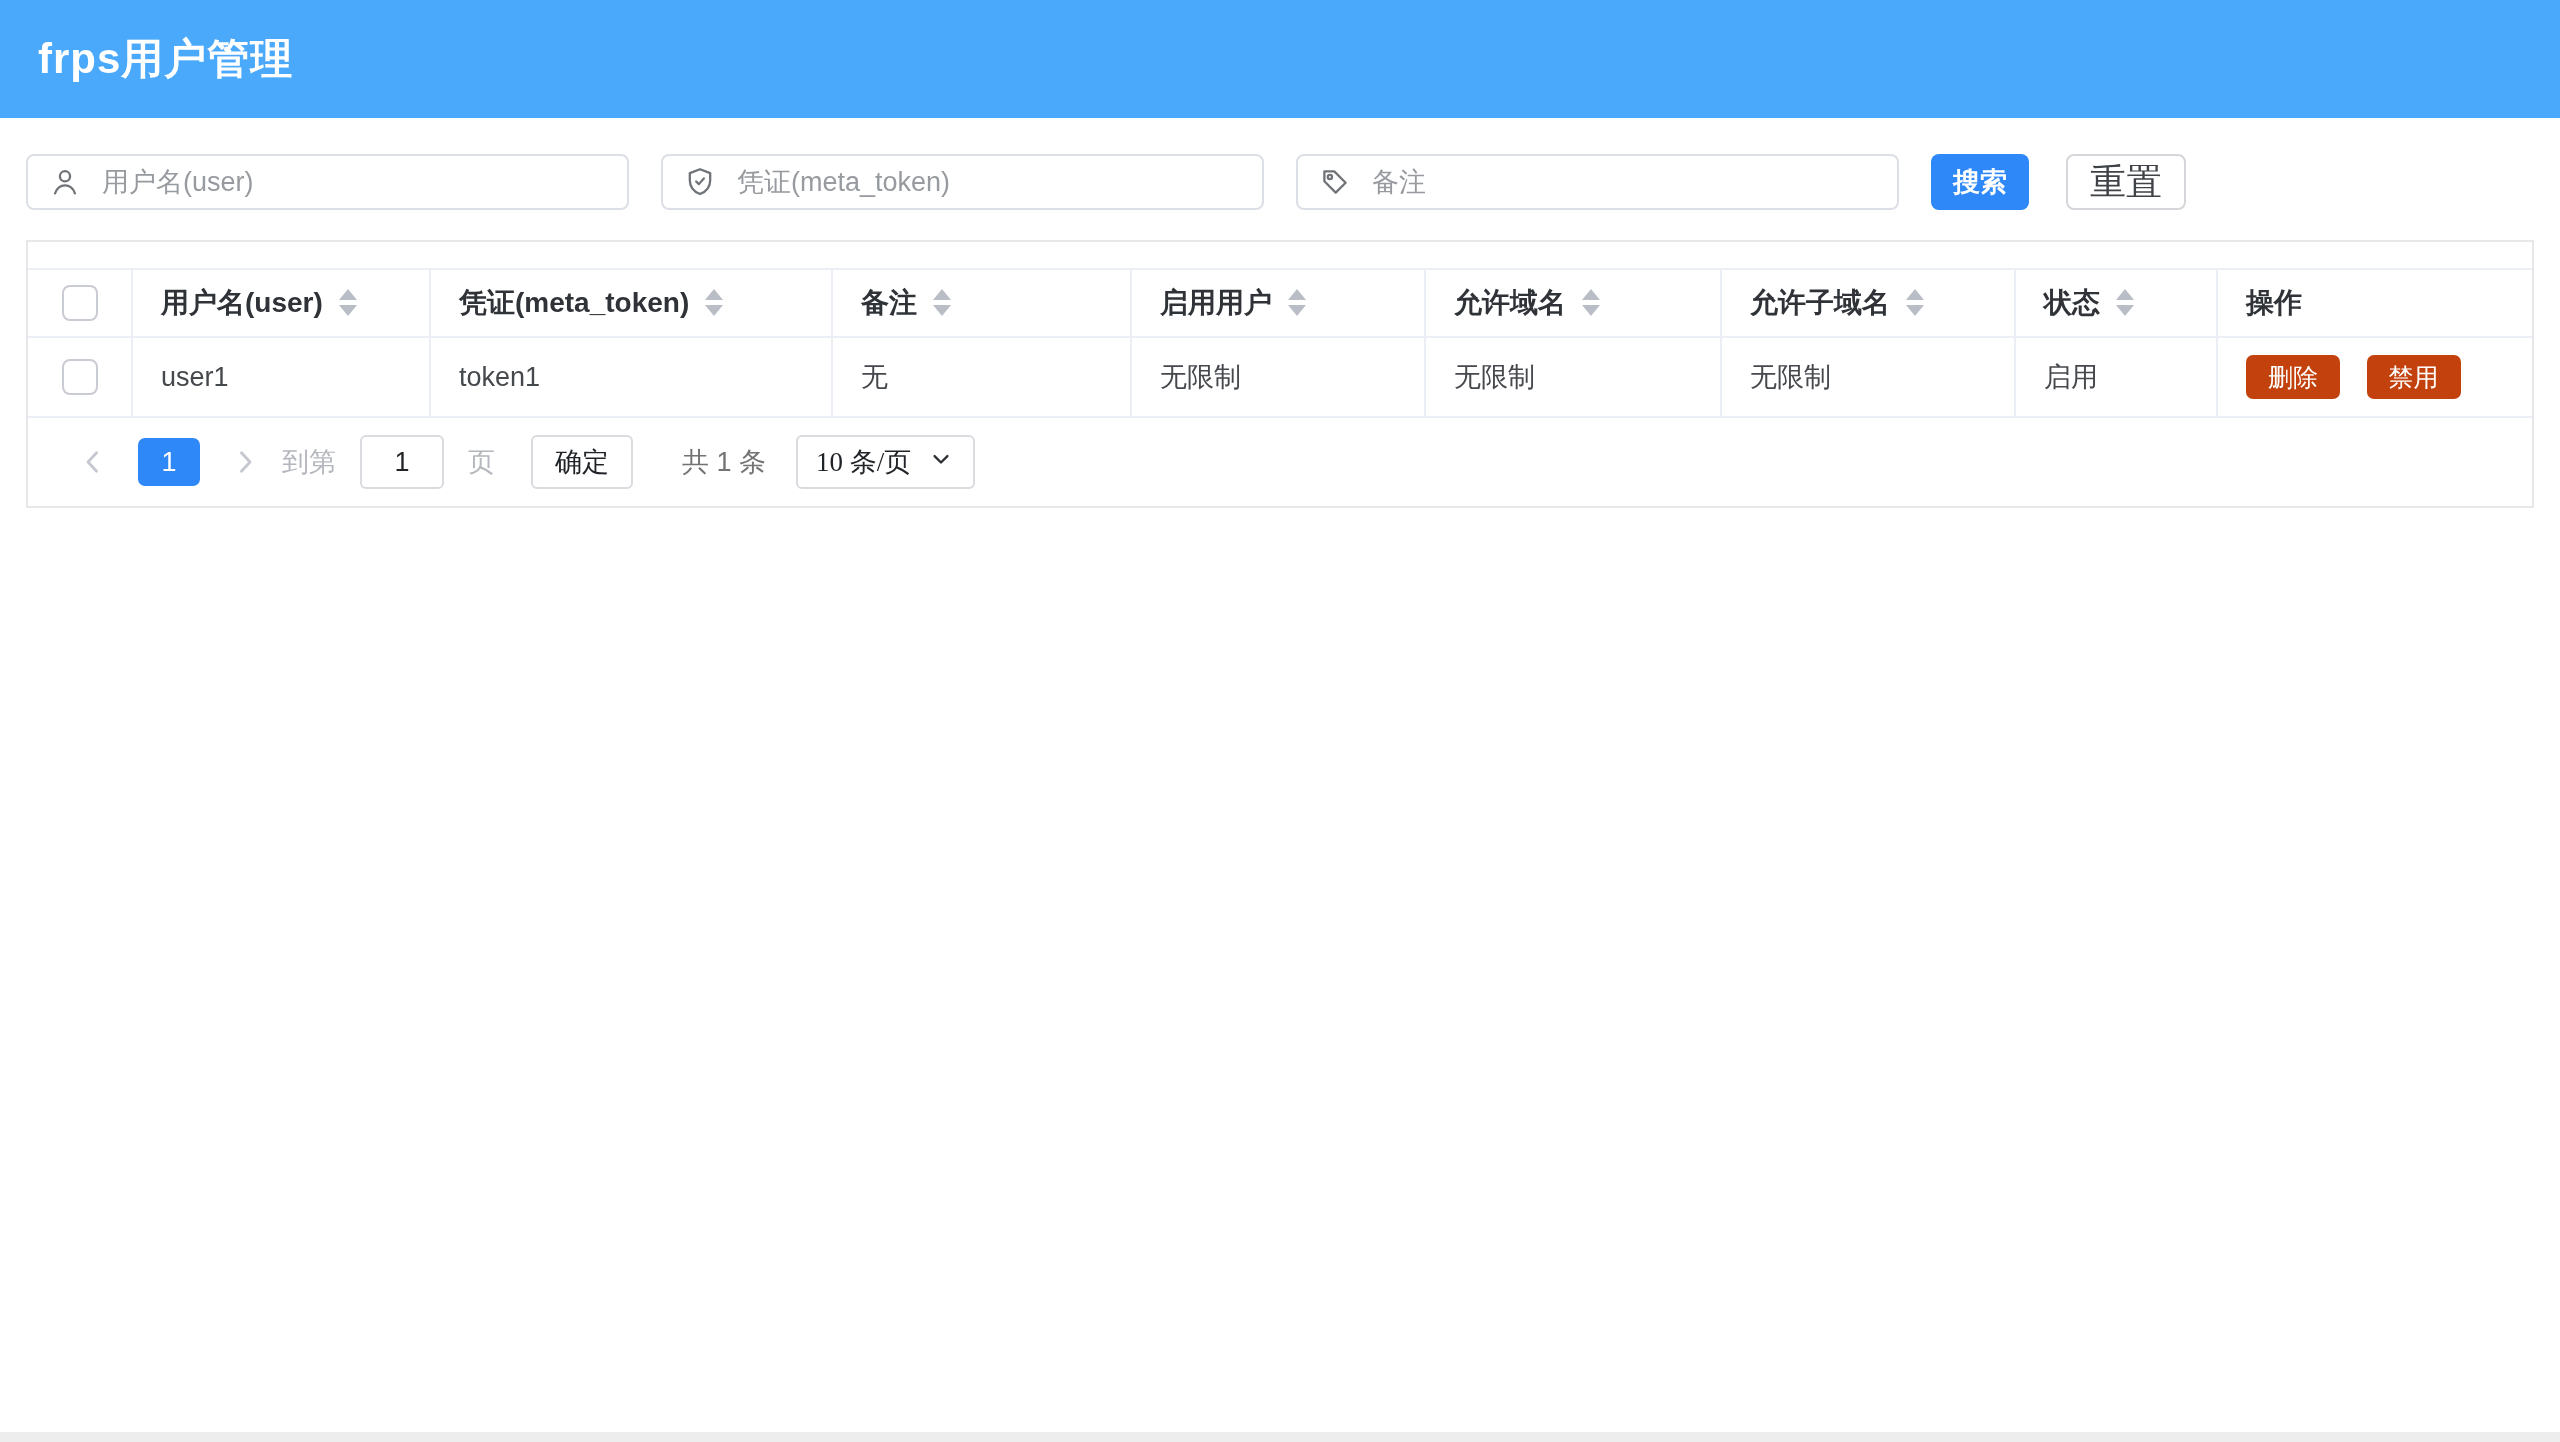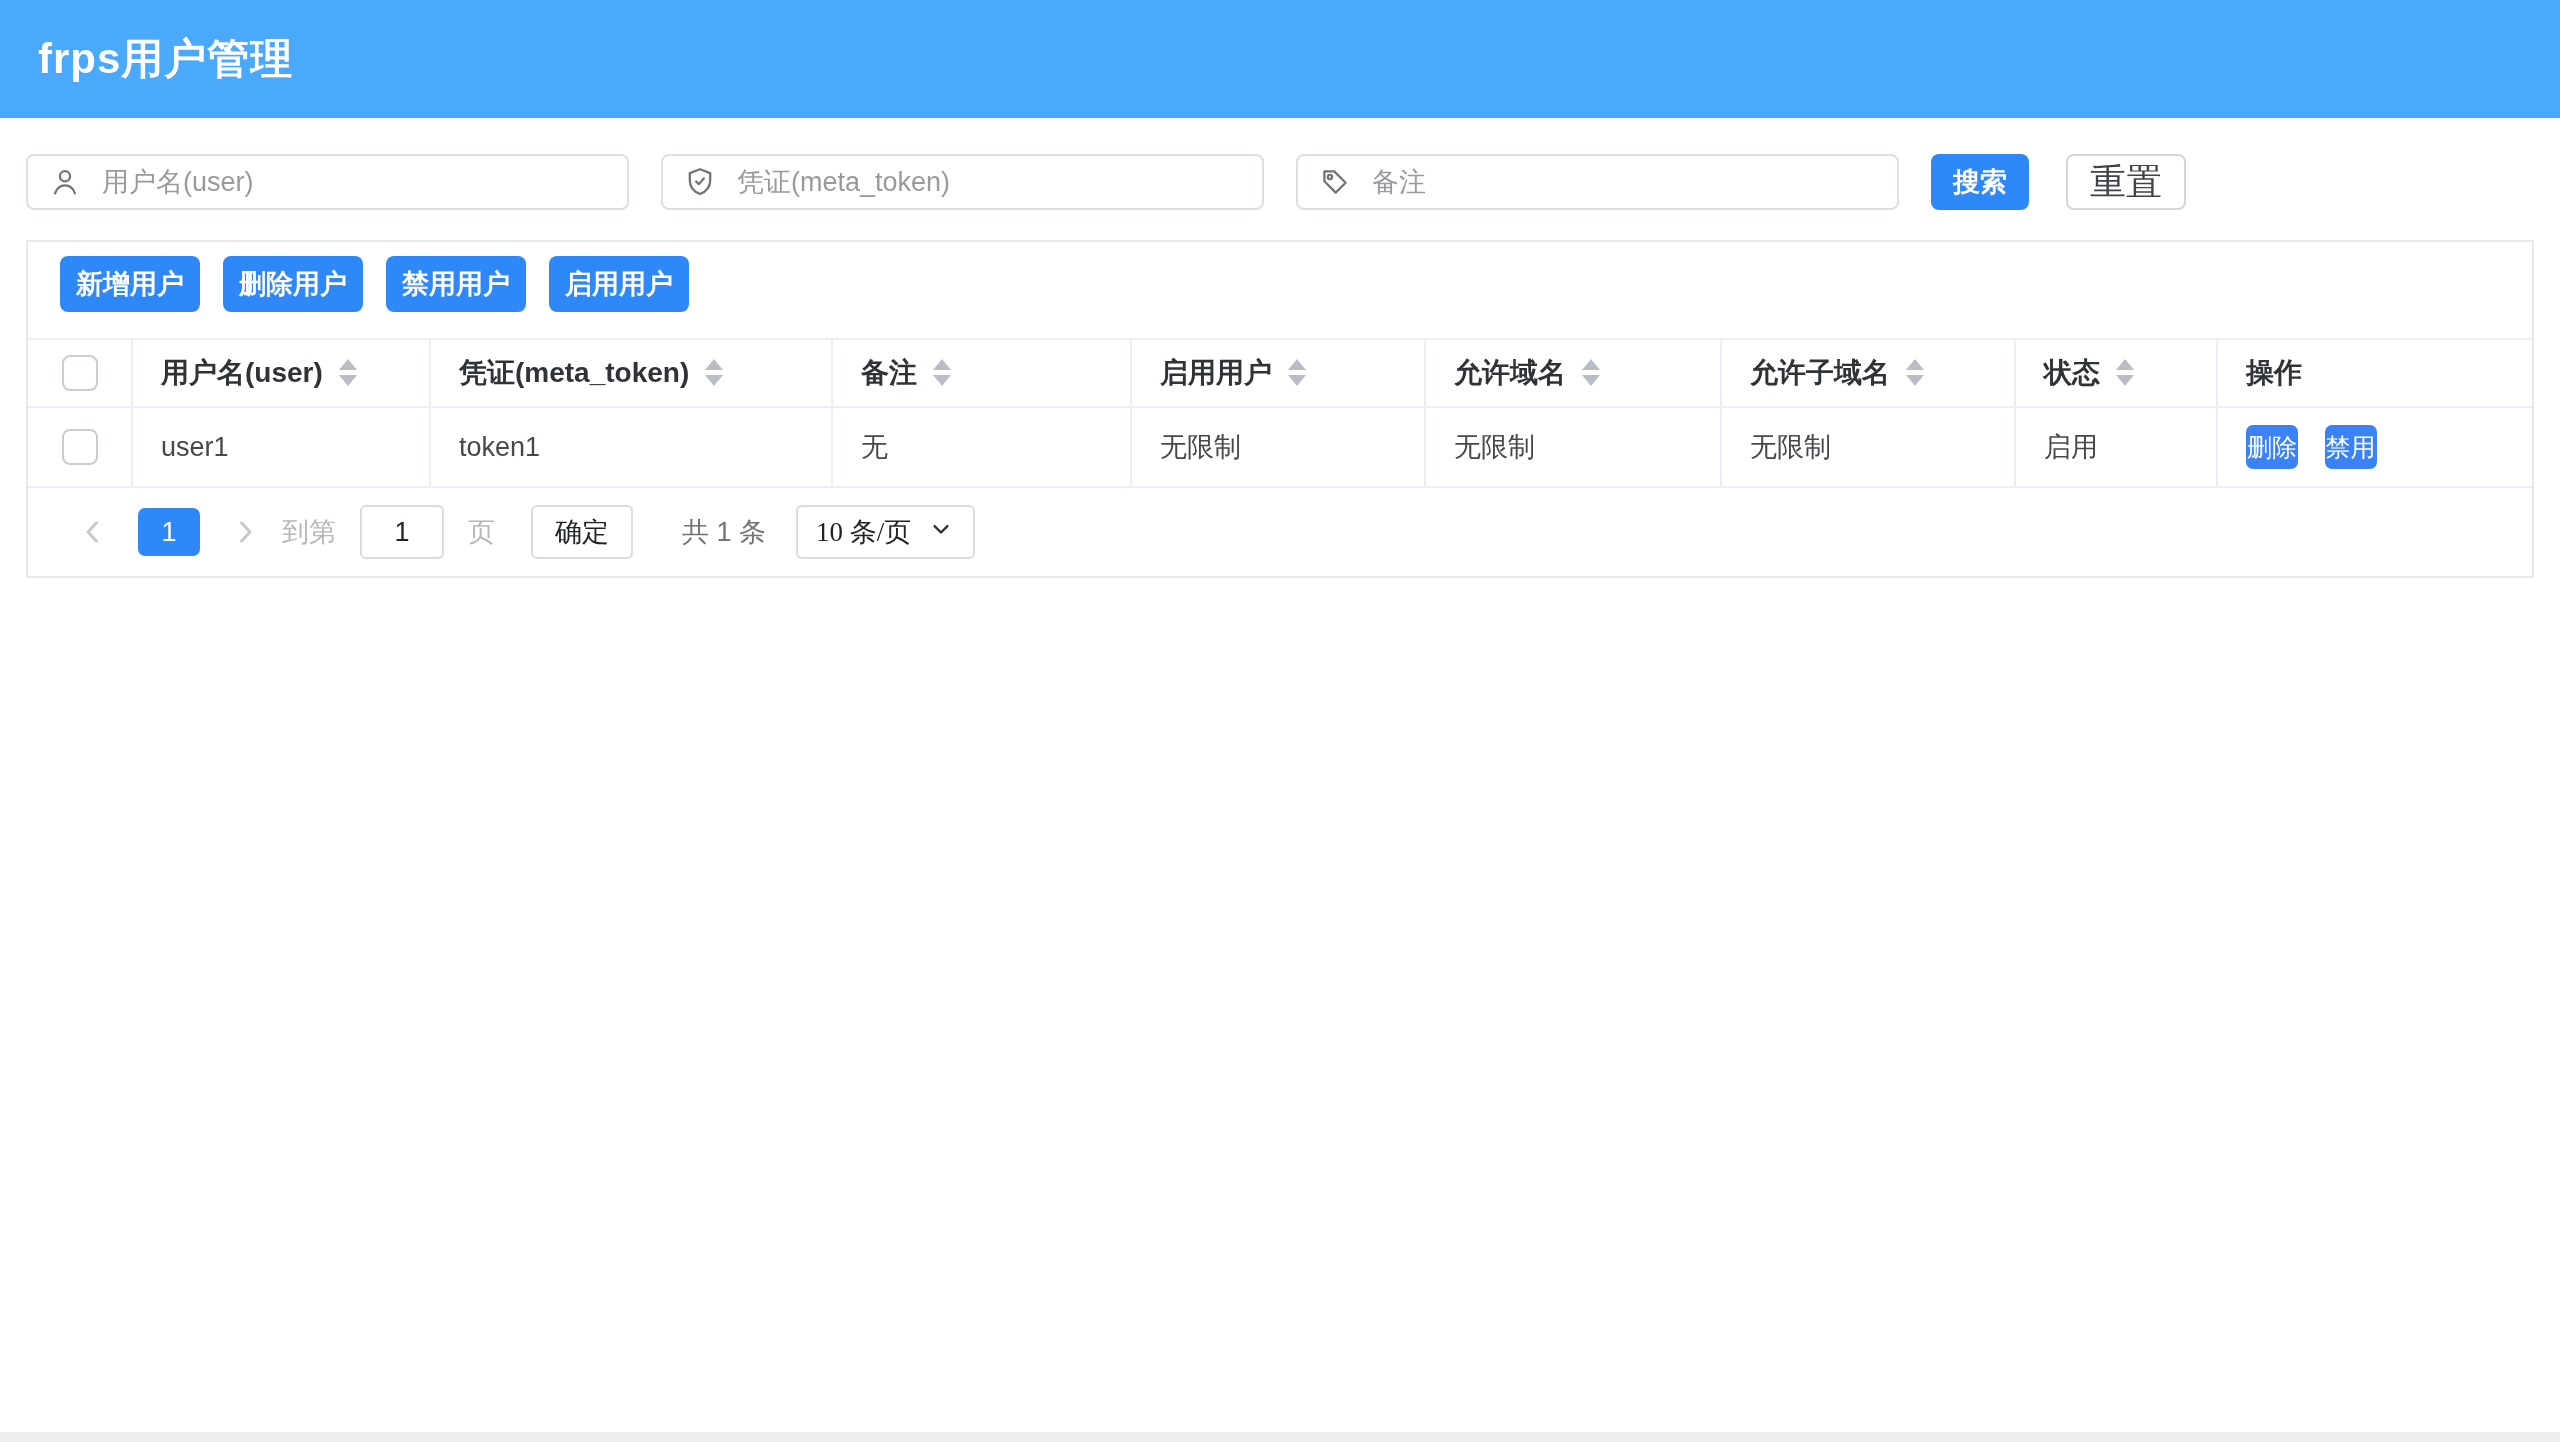--- a/index.html
+++ b/index.html
@@ -157,26 +157,26 @@
     display: inline-block;
     width: 36px; height: 36px;
     border: 2px solid #c9ccd2;
     border-radius: 8px;
     background: #fff;
     vertical-align: middle;
     cursor: pointer;
   }
 
   .mini-btn {
-    background: #3b82f6;
+    background: #c2410c;
     color: #fff;
     border: none;
     border-radius: 7px;
     height: 44px;
-    padding: 0 1px;
+    padding: 0 22px;
     font-size: 25px;
     margin-right: 19px;
     font-family: inherit;
     cursor: pointer;
   }
 
   
   .pagination {
     display: flex;
     align-items: center;
@@ -282,26 +282,20 @@
     </span>
     <input placeholder="备注" style="">
   </div>
 
   <button class="btn btn-primary">搜索</button>
   <button class="btn btn-reset">重置</button>
 </div>
 
 <div class="panel">
 
-  <div class="toolbar">
-    <button class="btn btn-primary">新增用户</button>
-    <button class="btn btn-primary">删除用户</button>
-    <button class="btn btn-primary">禁用用户</button>
-    <button class="btn btn-primary">启用用户</button>
-  </div>
 
   <table>
     <colgroup>
       <col style="width:104px">
       <col style="width:298px">
       <col style="width:402px">
       <col style="width:299px">
       <col style="width:294px">
       <col style="width:296px">
       <col style="width:294px">

